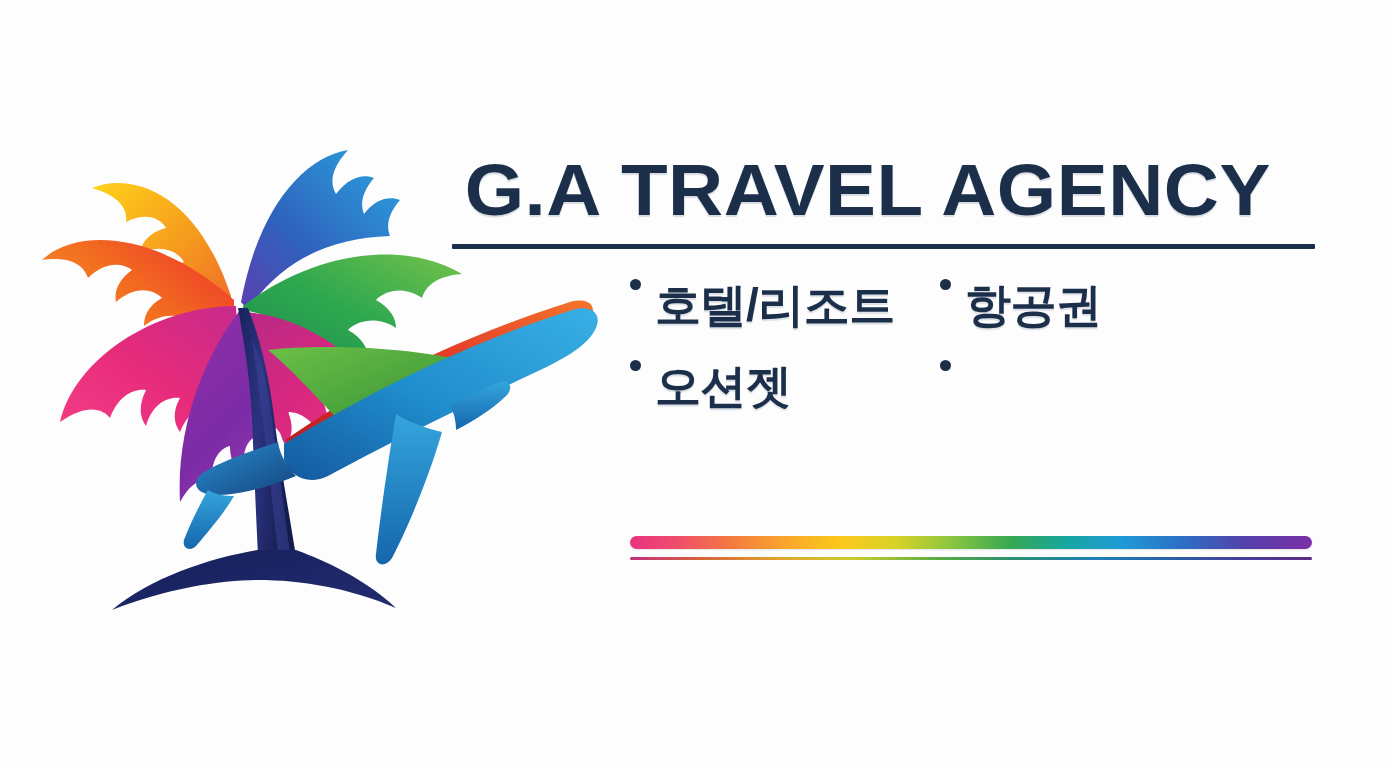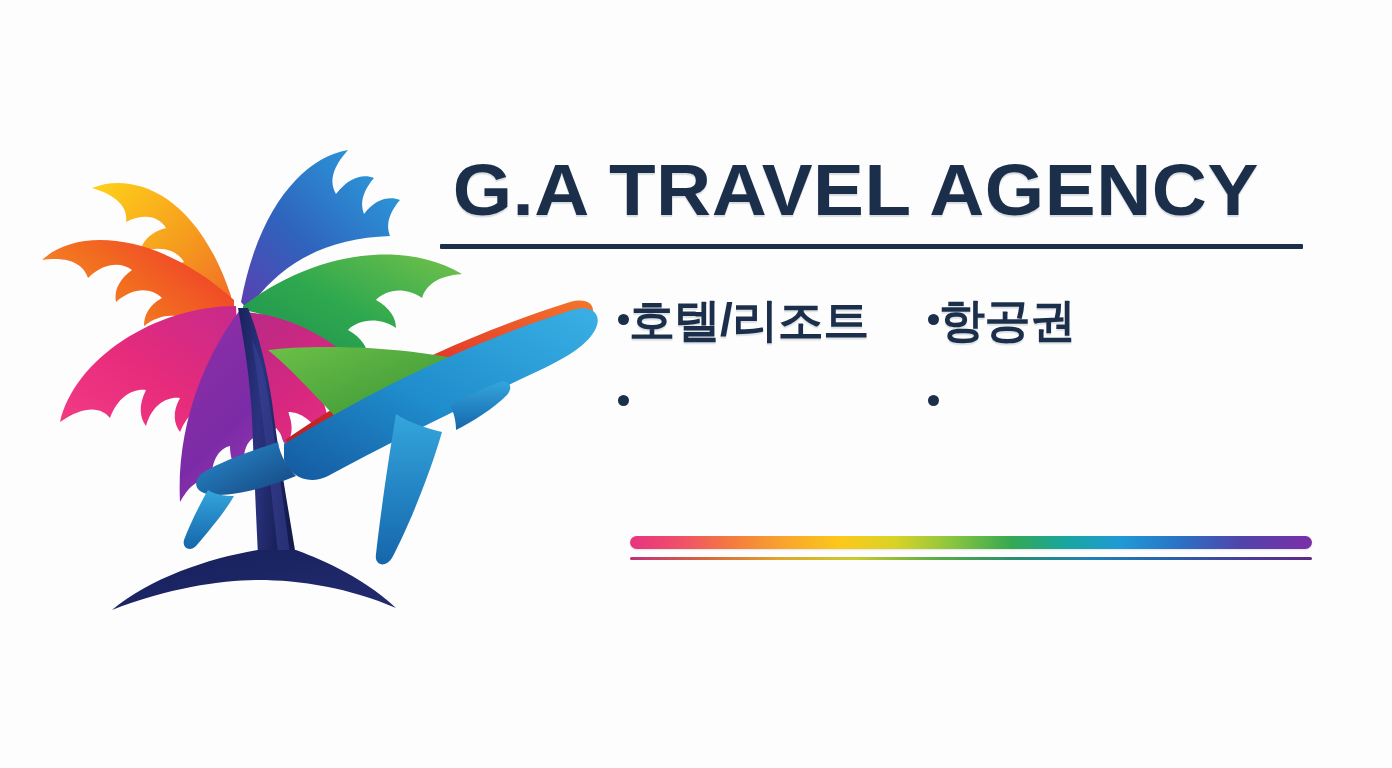--- a/index.html
+++ b/index.html
@@ -26,21 +26,21 @@
     left: 0px;
     top: 110px;
     width: 620px;
     height: 520px;
   }
   #artwork svg { display: block; width: 620px; height: 520px; }
 
   
   #text-block {
     position: absolute;
-    left: 440px;
+    left: 452px;
     top: 150px;
     width: 880px;
   }
 
   #company-title {
     font-family: "Liberation Sans", "DejaVu Sans", sans-serif;
     font-weight: 700;
     font-size: 72px;
     line-height: 80px;
     letter-spacing: 0.5px;
@@ -67,21 +67,21 @@
     display: grid;
     grid-template-columns: 310px auto;
     grid-auto-rows: 81px;
     padding-left: 178px;
     box-sizing: border-box;
     width: 880px;
   }
 
   .service-item {
     display: flex;
-    align-items: center;
+    gap: 14px;
     color: #1b2f4b;
   }
 
   .bullet-dot {
     width: 11px;
     height: 11px;
     border-radius: 50%;
     background: #1b2f4b;
     flex: 0 0 auto;
   }
@@ -377,20 +377,21 @@
         <span class="service-label">호텔/리조트</span>
       </div>
 
       <div class="service-item">
         <span class="bullet-dot"></span>
         <span class="service-label">항공권</span>
       </div>
 
       <div class="service-item">
         <span class="bullet-dot"></span>
+        <span class="service-label">오션젯</span>
       </div>
       <div class="service-item">
         <span class="bullet-dot"></span>
       </div>
 
     </div>
   </div>
 
   <div id="rainbow-group">
     <div id="rainbow-bar-thick"></div>

